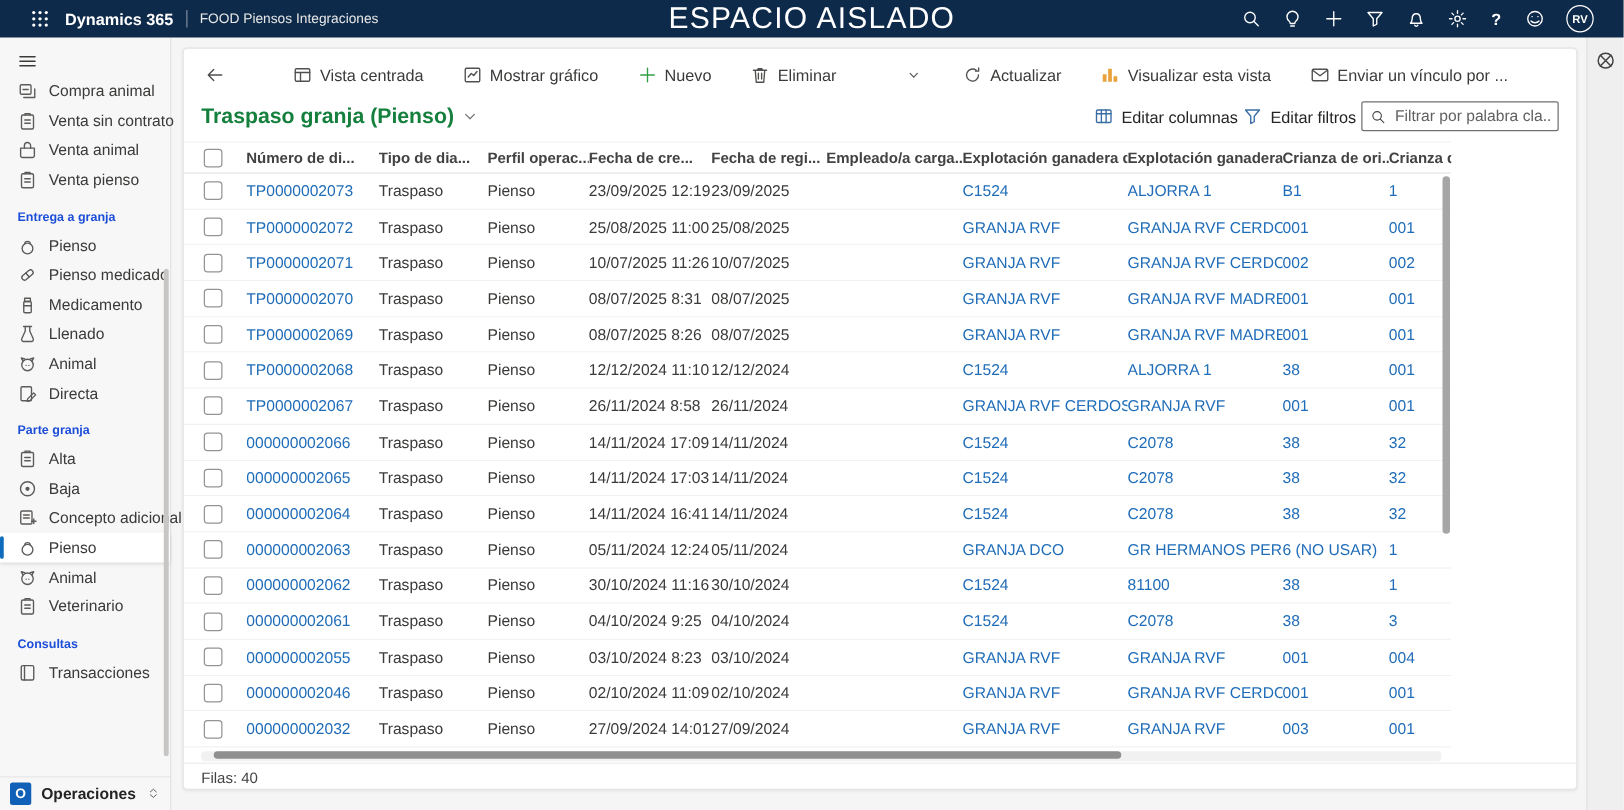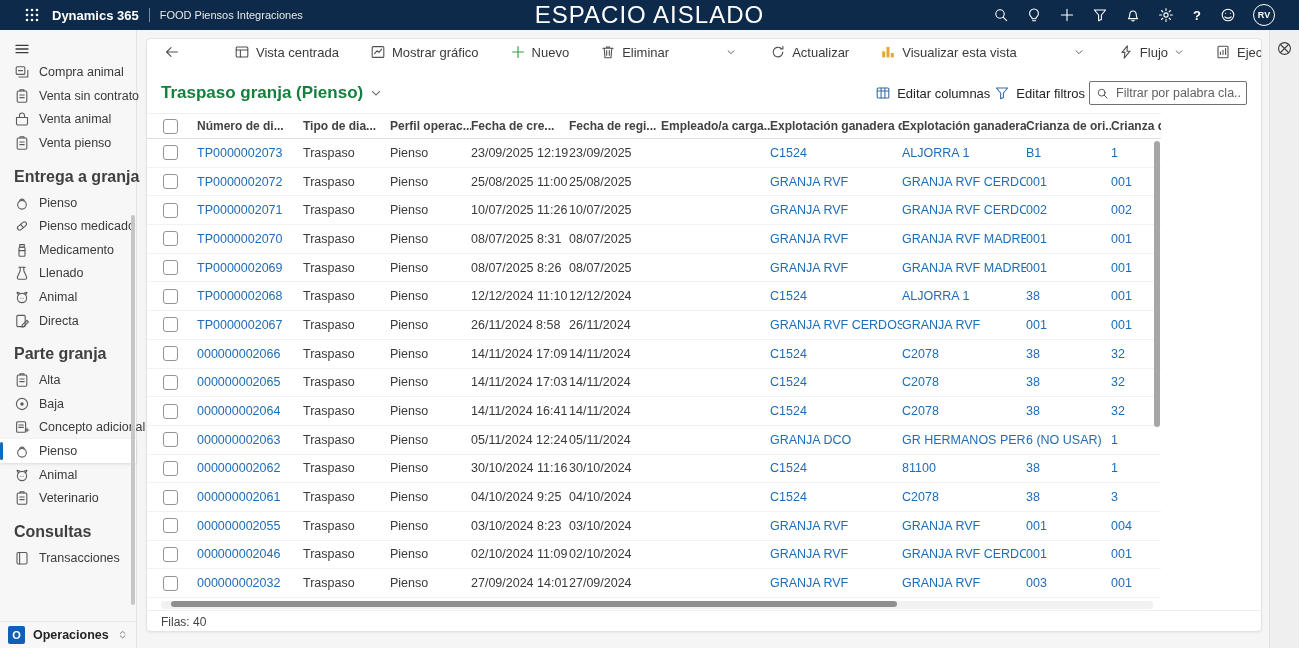--- a/index.html
+++ b/index.html
@@ -17,39 +17,39 @@
   .tb-app{font-size:11px;color:#e8e8e8;white-space:nowrap;cursor:pointer}
   .tb-banner{position:absolute;left:0;right:0;top:0;height:30px;display:flex;align-items:center;justify-content:center;font-size:24px;font-weight:200;letter-spacing:1px;color:#fff;pointer-events:none}
   .tb-icons{margin-left:auto;display:flex;align-items:center;gap:17px;position:relative;z-index:6}
   .tb-icons .ico{width:16px;height:16px;color:#fff;cursor:pointer}
   .tb-help{font-size:13px;font-weight:700;width:12px;text-align:center;cursor:pointer}
   .avatar{width:22px;height:22px;border:1.4px solid #fff;border-radius:50%;display:flex;align-items:center;justify-content:center;font-size:9px;font-weight:700;cursor:pointer}
 
   
   .sidebar{position:absolute;top:30px;left:0;width:137px;bottom:0;background:#f7f7f7;border-right:1px solid #e3e3e3}
   .sb-burger{padding:11px 0 2px 14px;width:40px;color:#3b3a39;cursor:pointer}
-  .sb-header{padding:13px 6px 5px 14px;font-size:16px;font-weight:700;color:#404040;white-space:nowrap}
+  .sb-header{padding:13px 6px 5px 14px;font-size:10px;font-weight:700;color:#1d4ed8;white-space:nowrap}
   .sb-item{height:23.6px;display:flex;align-items:center;gap:9px;padding-left:14px;font-size:12.5px;color:#3b3a39;cursor:pointer;position:relative;white-space:nowrap}
   .sb-item .sb-ico{width:16px;height:16px;color:#5c5b5a;flex:none}
   .sb-item.selected{background:#fff;box-shadow:0 1px 3px rgba(0,0,0,.12)}
   .sb-item.selected::before{content:"";position:absolute;left:0;top:3px;bottom:3px;width:3px;background:#0f6cbd;border-radius:2px}
   .sb-scrollbar{position:absolute;right:1px;top:185px;width:4px;height:390px;background:#c8c6c4;border-radius:2px;cursor:pointer}
   .sb-footer{position:absolute;left:0;right:0;bottom:0;height:27px;background:#f7f7f7;border-top:1px solid #e8e8e8;display:flex;align-items:center;gap:8px;padding:0 8px;cursor:pointer}
   .sb-badge{width:18px;height:18px;border-radius:2px;background:#1160b7;color:#fff;font-size:11px;font-weight:700;display:flex;align-items:center;justify-content:center}
   .sb-footer-label{font-size:12.5px;font-weight:700;color:#242424;flex:1}
   .sb-updown{width:12px;height:14px;color:#605e5c}
 
   
   .rail{position:absolute;top:30px;right:0;width:30px;bottom:0;background:#efefef;border-left:1px solid #e2e2e2;display:flex;justify-content:center}
   .rail .ico{width:17px;height:17px;margin-top:10px;color:#424242;cursor:pointer}
 
   
   .card{position:absolute;left:146px;top:38px;width:1116px;height:594px;background:#fff;border:1px solid #e3e3e3;border-radius:4px;box-shadow:0 1px 2px rgba(0,0,0,.05);overflow:hidden}
 
-  .toolbar{height:34px;display:flex;align-items:flex-start;padding:0 10px;gap:17px}
+  .toolbar{height:34px;display:flex;align-items:flex-end;padding:0 10px;gap:17px}
   .tb-btn{display:flex;align-items:center;gap:6px;height:26px;padding:0 7px;border:none;background:transparent;font-family:inherit;font-size:13px;color:#3b3a39;cursor:pointer;border-radius:3px;white-space:nowrap}
   .tb-btn .tb-ico{width:16px;height:16px;color:#51504f}
   .tb-divider{width:1px;height:16px;background:#d6d6d6;margin:0 3px}
   .chev-ico{width:10px;height:10px;display:inline-flex;color:#605e5c}
 
   .view-row{height:40px;display:flex;align-items:center;padding:0 14px}
   .view-title-wrap{display:flex;align-items:center;gap:7px;cursor:pointer}
   .view-title{font-size:17px;font-weight:700;color:#15803d;white-space:nowrap}
   .chev-lg{width:12px;height:12px;color:#7a7a7a}
   .view-actions{margin-left:auto;display:flex;align-items:center;gap:4px}
@@ -401,20 +401,29 @@
           <svg viewBox="0 0 16 16" width="16" height="16">
             <g fill="#e8a33d" stroke="none">
               <rect x="2.2" y="7.4" width="3" height="6"></rect>
               <rect x="6.5" y="3" width="3" height="10.4"></rect>
               <rect x="10.8" y="9" width="3" height="4.4"></rect>
             </g>
           </svg>
         </span>
         <span>Visualizar esta vista</span>
       </button>
+      <button class="tb-btn">
+        <span class="ico tb-ico">
+          <svg viewBox="0 0 16 16" width="16" height="16">
+            <rect x="1.8" y="3.4" width="12.4" height="9.2" rx="1"></rect>
+            <path d="m2.4 4.4 5.6 4.2 5.6-4.2"></path>
+          </svg>
+        </span>
+        <span>Enviar un vínculo por ...</span>
+      </button>
       <span class="tb-divider"></span>
       <button class="tb-btn">
         <span class="ico tb-ico">
           <svg viewBox="0 0 12 12" width="10" height="10">
             <path d="M2.5 4.5 6 8l3.5-3.5"></path>
           </svg>
         </span>
       </button>
       <button class="tb-btn">
         <span class="ico tb-ico">

